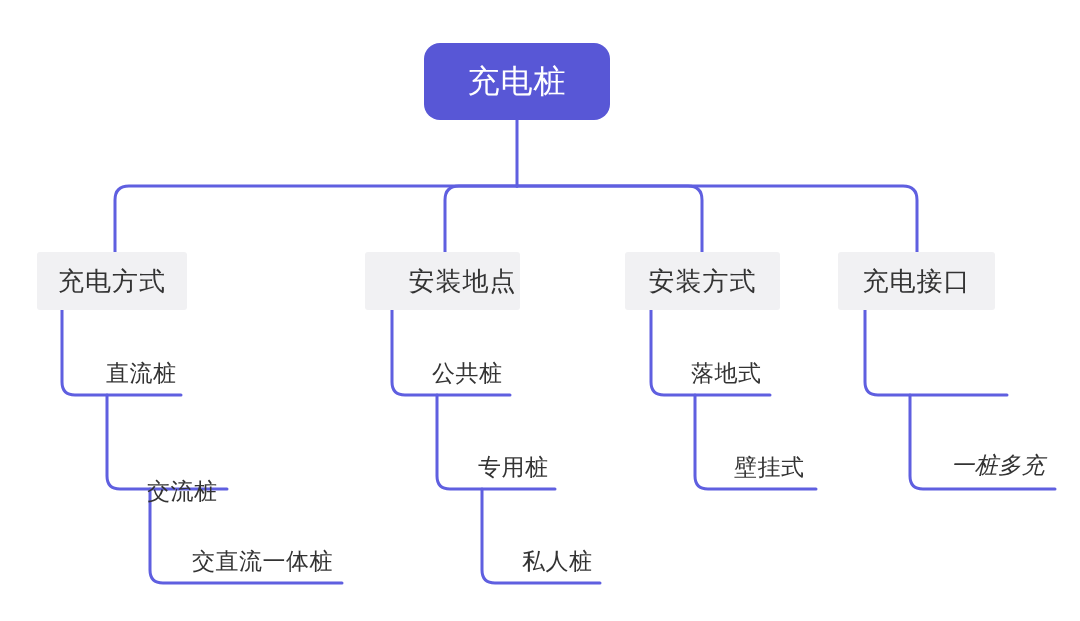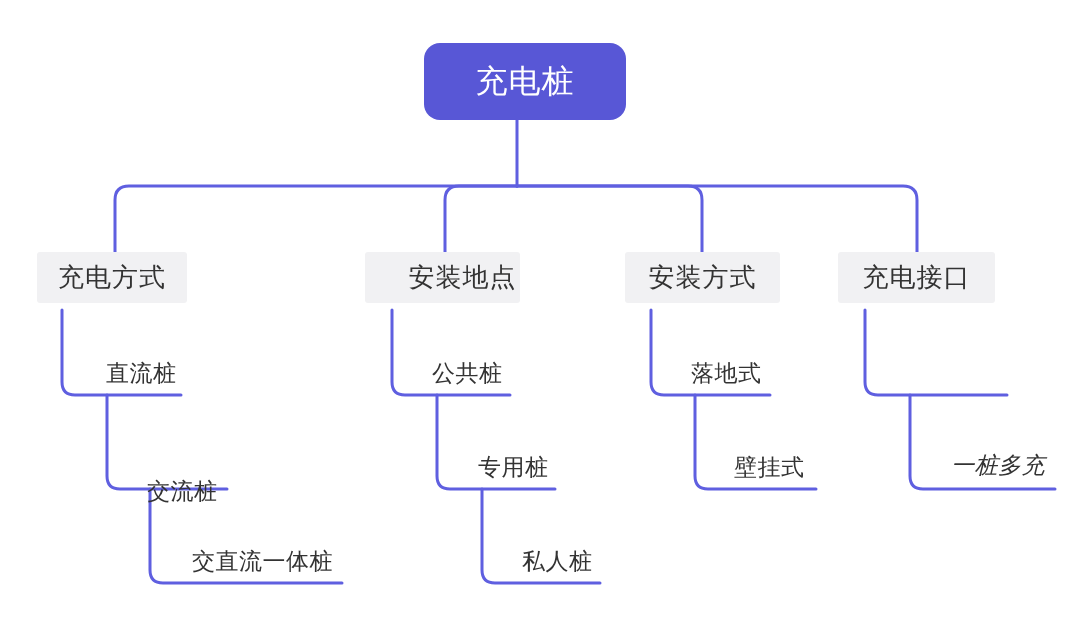--- a/index.html
+++ b/index.html
@@ -23,29 +23,29 @@
   .edges{position:absolute;left:0;top:0;width:1080px;height:621px;}
   .edges path{
     fill:none;
     stroke:var(--connector);
     stroke-width:3;
     stroke-linecap:round;
     stroke-linejoin:round;
   }
   .node{position:absolute;display:flex;align-items:center;justify-content:center;cursor:default;}
   .node-root{
-    left:424px;top:43px;width:202px;height:77px;
+    left:424px;top:43px;width:186px;height:77px;
     background:var(--root-fill);
     color:var(--root-text);
     border-radius:16px;
     font-size:32px;font-weight:500;
     letter-spacing:1px;
   }
   .node-branch{
-    top:252px;height:51px;
+    top:252px;height:58px;
     background:var(--branch-fill);
     color:var(--branch-text);
     border-radius:3px;
     font-size:26px;font-weight:400;
     letter-spacing:1px;
   }
   .b1{left:37px;width:150px;}
   .b2{left:365px;width:155px;padding-left:40px;}
   .b3{left:625px;width:155px;}
   .b4{left:838px;width:157px;}

